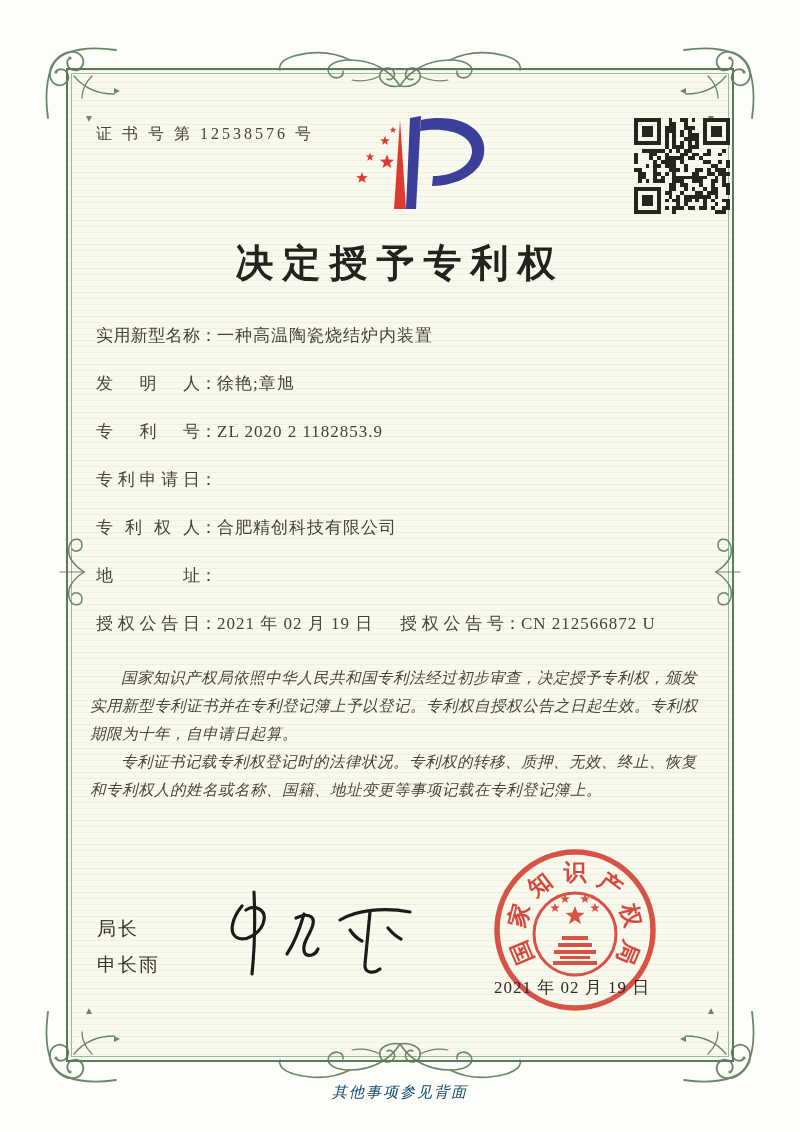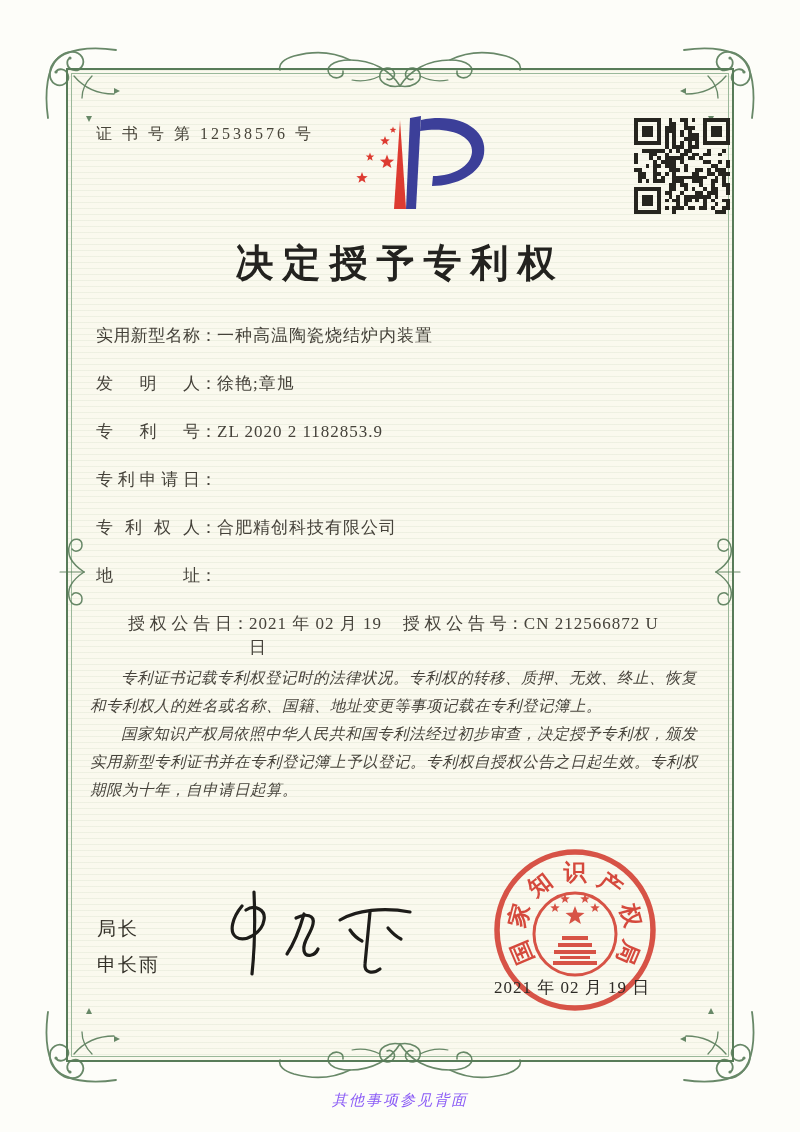--- a/index.html
+++ b/index.html
@@ -51,38 +51,38 @@
   }
   
   .fields{position:absolute;left:96px;top:324px;width:622px;font-size:17px;line-height:24px;}
   .field-row{display:flex;align-items:flex-start;margin-bottom:24px;}
   .flabel{
     display:inline-block;width:104px;flex:none;
     text-align:justify;text-align-last:justify;color:#45423a;
   }
   .fcolon{flex:none;color:#45423a;}
   .fvalue{flex:1 1 auto;letter-spacing:1px;color:#45423a;max-width:452px;}
-  .grant-row{display:flex;margin-top:2px;margin-left:32px;}
+  .grant-row{display:flex;margin-top:2px;}
   .grant-pair{display:flex;}
   .grant-pair.right{margin-left:auto;width:318px;}
   
   .paragraphs{
     position:absolute;left:90px;top:664px;width:622px;
     font-size:15.5px;line-height:28px;color:#47443c;
     font-style:italic;
   }
   .paragraphs p{text-indent:2em;letter-spacing:0.5px;}
   
   .signer-title{position:absolute;left:97px;top:916px;font-size:19px;letter-spacing:2px;color:#343129;font-family:Liberation Mono, monospace;}
   .signer-name{position:absolute;left:97px;top:952px;font-size:19px;letter-spacing:2px;color:#343129;font-family:"Liberation Sans","DejaVu Sans",sans-serif;text-align:center;}
   .signature{position:absolute;left:212px;top:884px;width:215px;height:100px;}
   .seal{position:absolute;left:482px;top:846px;width:186px;height:172px;opacity:0.92;}
   .seal-date{position:absolute;left:494px;top:976px;font-size:17px;letter-spacing:1px;color:#2d2b26;z-index:3;}
   .page-num{position:absolute;left:0;right:0;top:1031px;text-align:center;font-size:13.5px;letter-spacing:2px;color:#45423a;}
-  .back-note{position:absolute;left:0;right:0;top:1083px;text-align:center;font-size:15px;letter-spacing:2px;color:#8b5cf6;font-style:italic;margin-top:8px;}
+  .back-note{position:absolute;left:0;right:0;top:1083px;text-align:center;font-size:15px;letter-spacing:2px;color:#0c4a6e;font-style:italic;}
 </style>
 </head>
 <body>
 
 <div class="page">
 
   <div class="frame"></div>
 
   <svg class="ornament orn-tl" viewBox="0 0 80 80">
     <g fill="none" stroke="#587c59" stroke-width="1.8" stroke-linecap="round">
@@ -555,22 +555,22 @@
       </div>
       <div class="grant-pair right">
         <span class="flabel">授权公告号</span>
           <span class="fcolon">：</span>
         <span class="fvalue">CN 212566872 U</span>
       </div>
     </div>
   </div>
 
   <div class="paragraphs">
+    <p>国家知识产权局依照中华人民共和国专利法经过初步审查，决定授予专利权，颁发实用新型专利证书并在专利登记簿上予以登记。专利权自授权公告之日起生效。专利权期限为十年，自申请日起算。</p>
     <p>专利证书记载专利权登记时的法律状况。专利权的转移、质押、无效、终止、恢复和专利权人的姓名或名称、国籍、地址变更等事项记载在专利登记簿上。</p>
-    <p>国家知识产权局依照中华人民共和国专利法经过初步审查，决定授予专利权，颁发实用新型专利证书并在专利登记簿上予以登记。专利权自授权公告之日起生效。专利权期限为十年，自申请日起算。</p>
   </div>
 
   <div class="signer-title">局长</div>
   <div class="signer-name">申长雨</div>
 
   <svg class="signature" viewBox="0 0 215 100">
     <g fill="none" stroke="#1d1c19" stroke-width="3.2" stroke-linecap="round" stroke-linejoin="round">
       <path d="M30,22 C20,34 17,48 24,53 C33,59 50,49 52,36 C54,26 43,20 34,26"></path>
       <path d="M42,8 C43,30 43,62 40,90"></path>
       <path d="M92,30 C88,44 83,58 75,70"></path>

